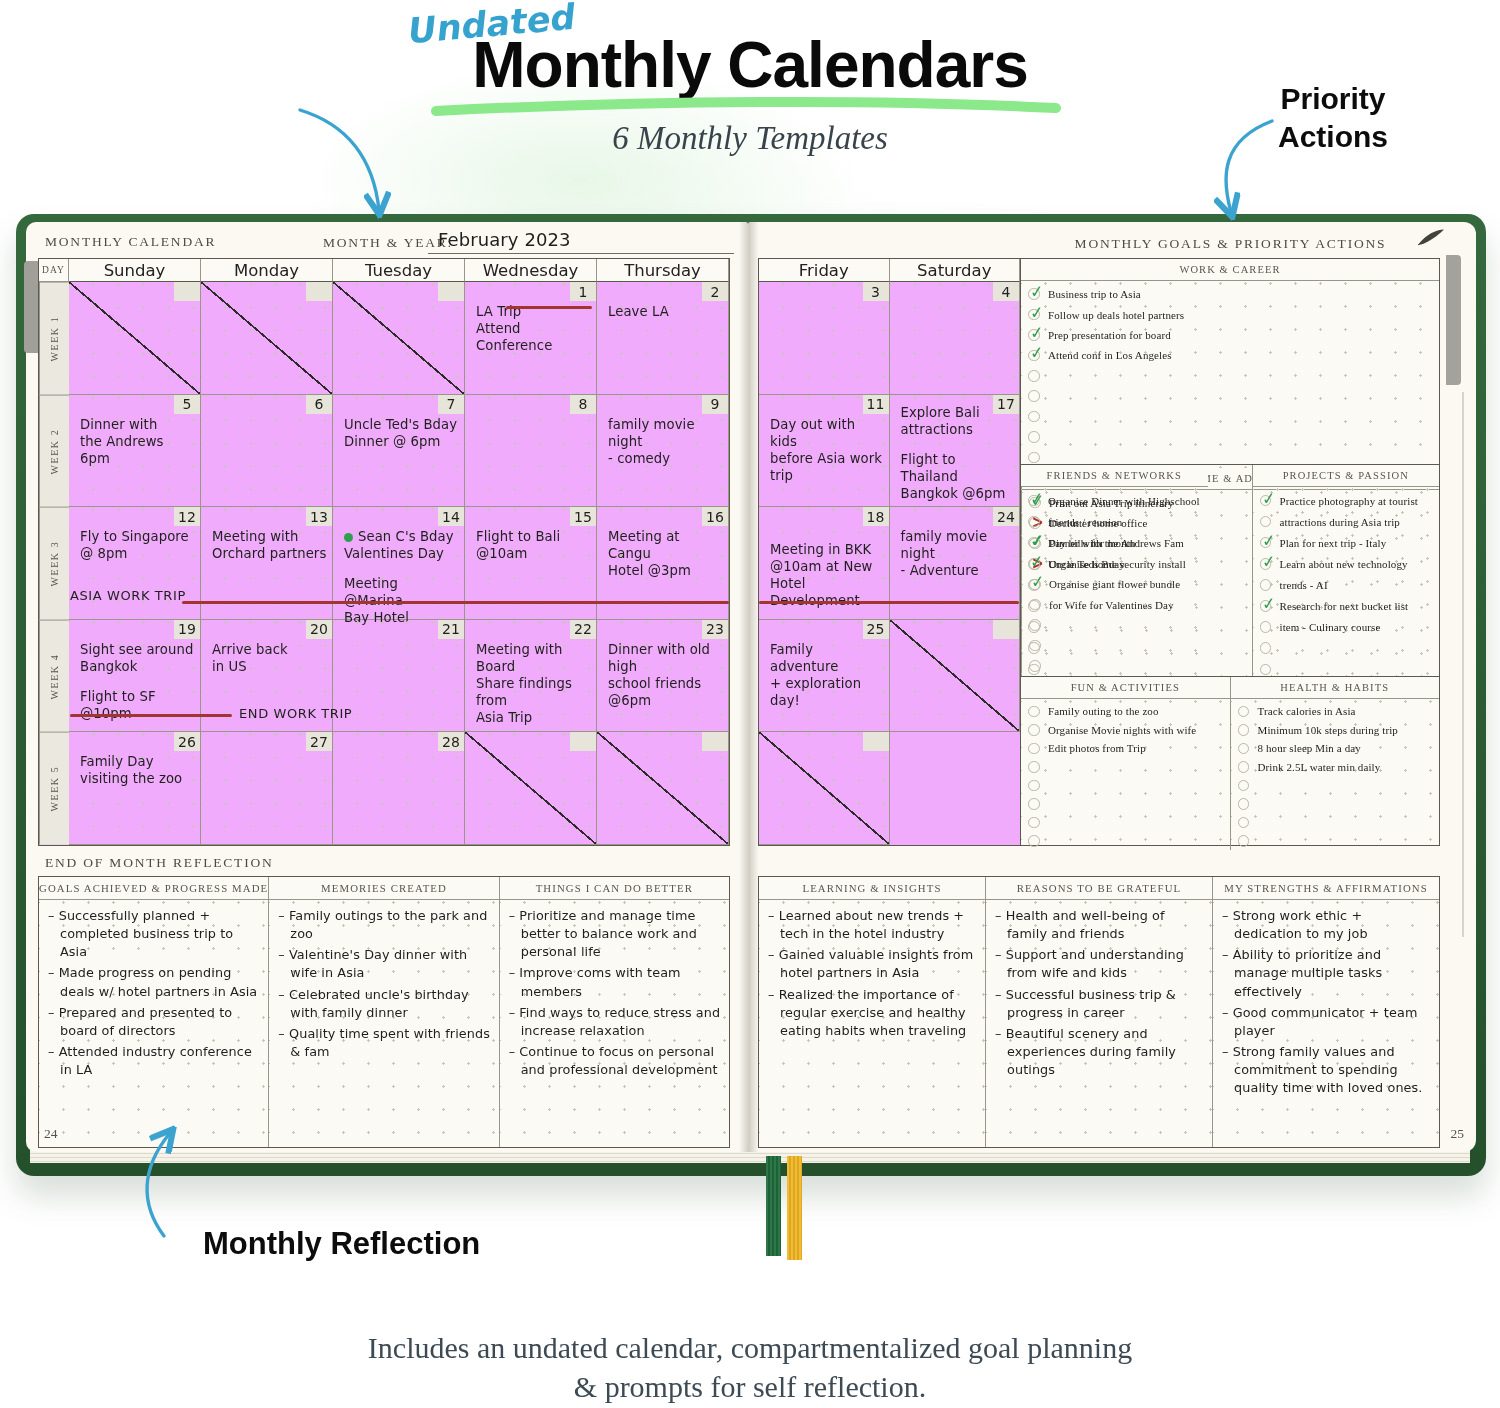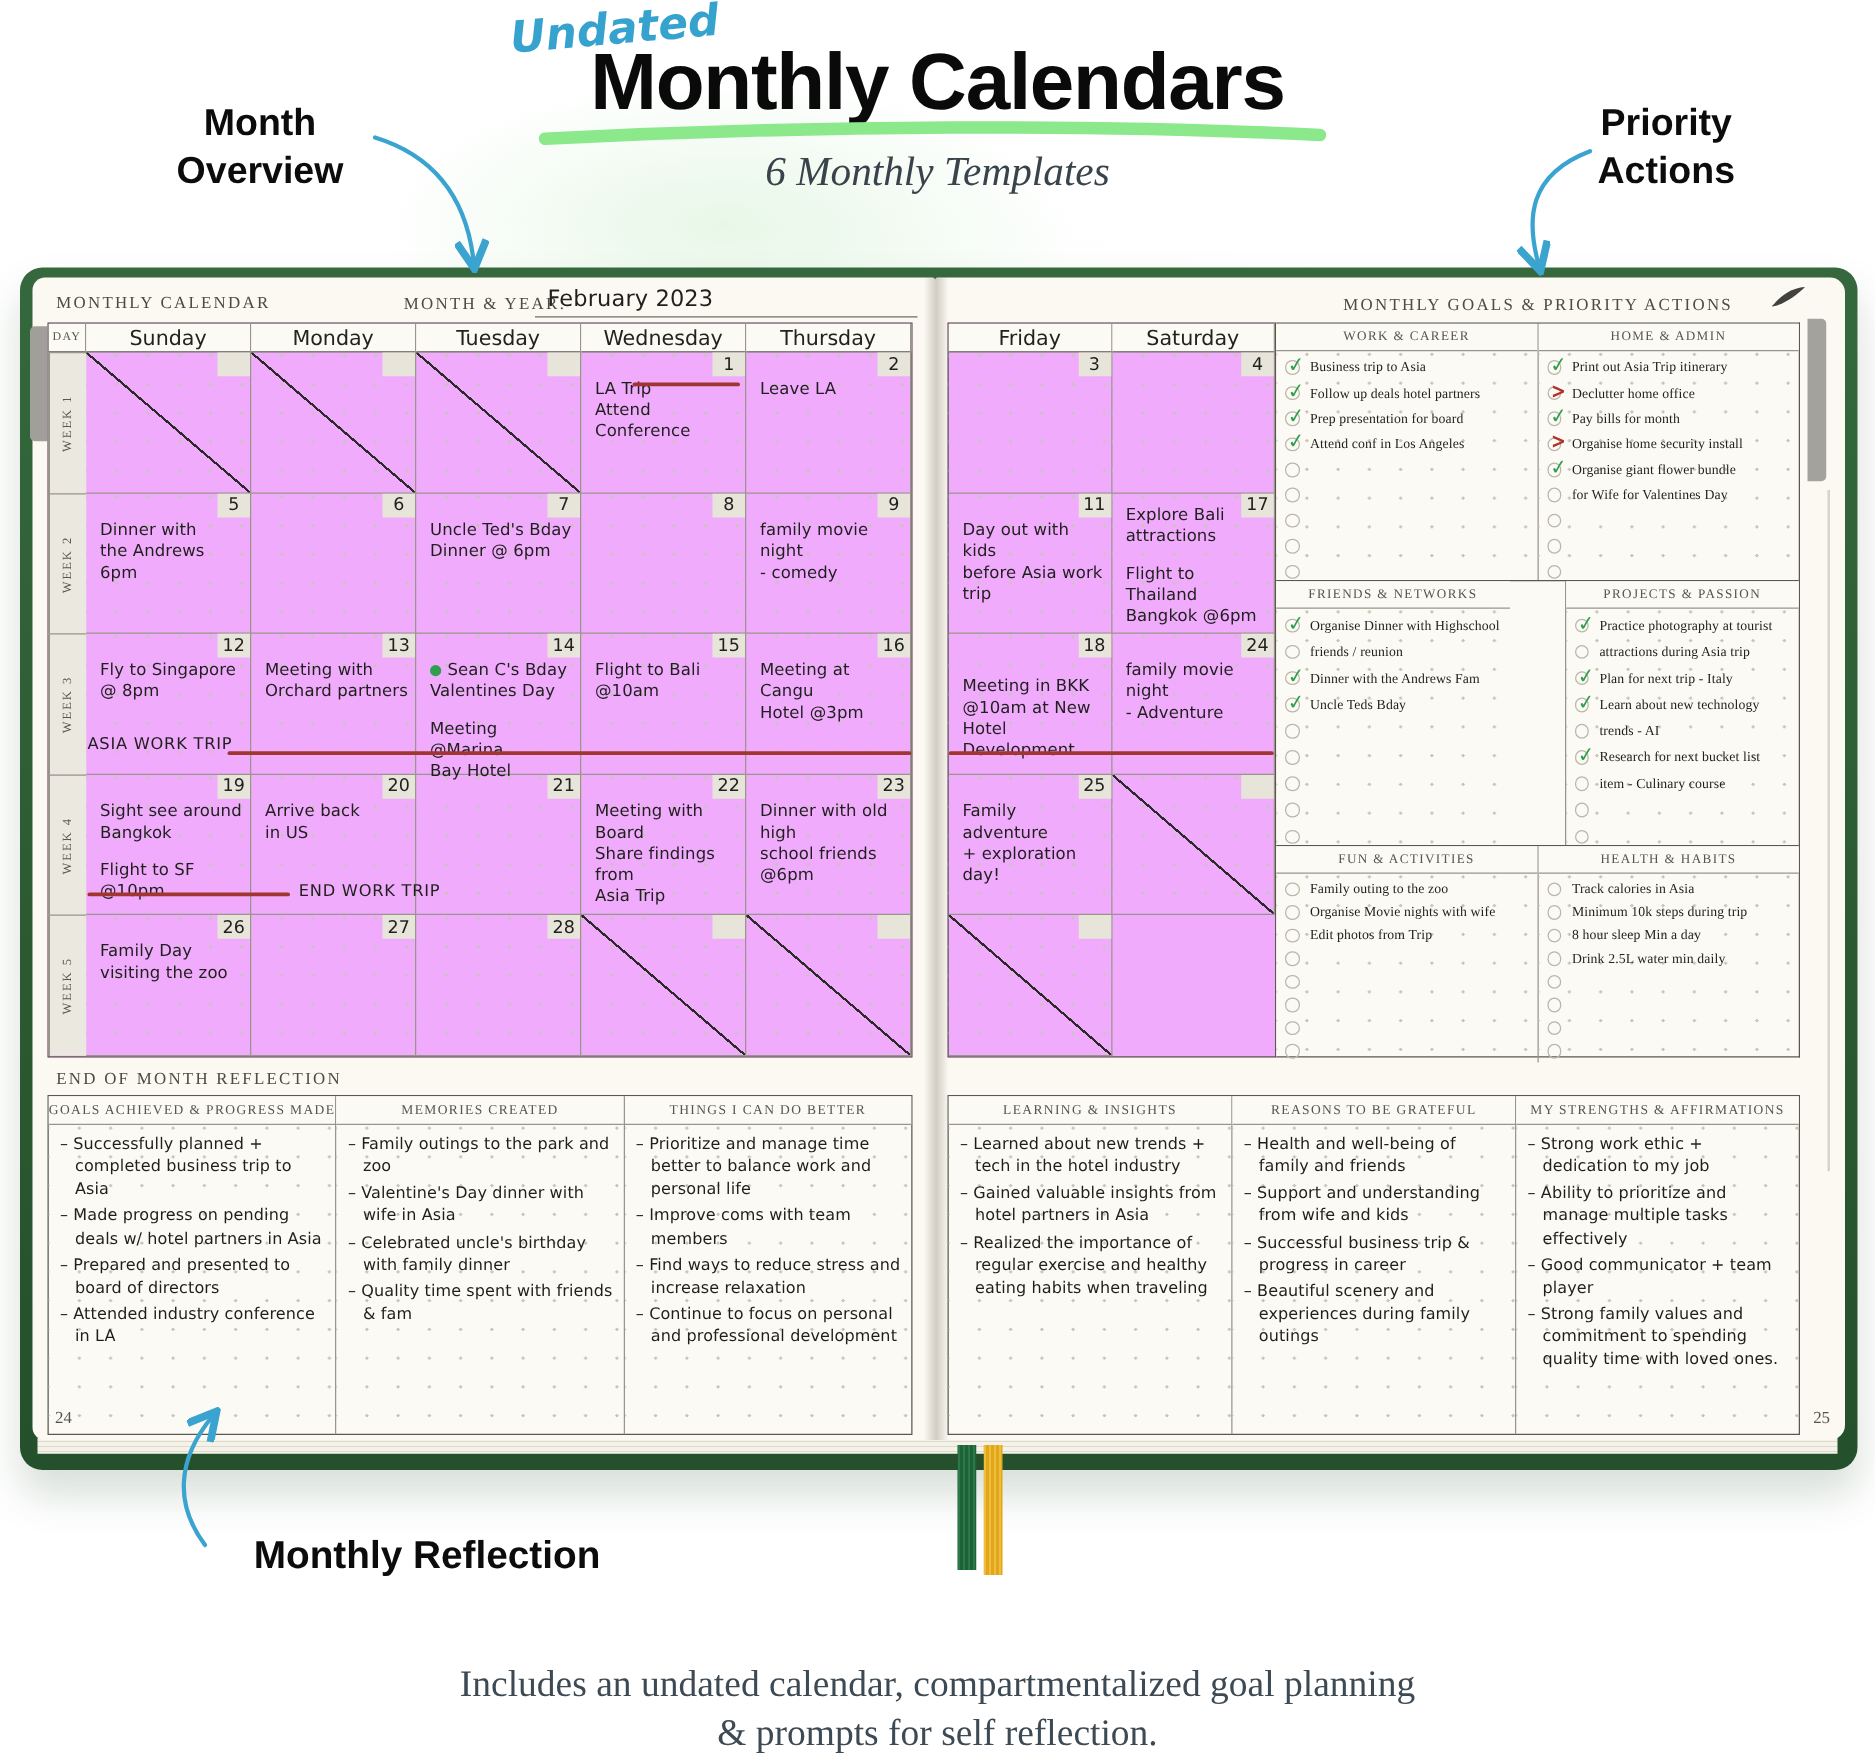--- a/index.html
+++ b/index.html
@@ -91,21 +91,21 @@
   
   .redline { position:absolute; height:3px; background:#a23530; border-radius:2px; }
   .capnote { position:absolute; font-size:13px; letter-spacing:0.6px; font-weight:500; }
 
   
   .goals-title { left:1021px; width:419px; top:236px; text-align:center; }
   .goals-panel { position:absolute; left:1021px; top:258px; width:419px; height:588px;
                  border:1.4px solid #5a584f; border-left:none; background:#fcfaf4;
                  display:flex; flex-direction:column; }
   .goal-section { display:flex; }
-  .goal-section.s1 { height:206px; --rh:20.4px; border-bottom:1.2px solid #5a584f; }
+  .goal-section.s1 { height:206px; --rh:20.4px; border-bottom:1.2px solid #5a584f;flex-direction:column; }
   .goal-section.s2 { height:212px; --rh:21.1px; border-bottom:1.2px solid #5a584f;gap:44px; }
   .goal-section.s3 { flex:1; --rh:18.5px; }
   .goal-col { flex:1; display:flex; flex-direction:column; min-width:0; }
   .goal-col + .goal-col { border-left:1px solid #989689; }
   .goal-head { height:22px; border-bottom:1px solid #989689; background:#fcfaf4; font-size:10.5px;
                display:flex; align-items:center; justify-content:center; }
   .goal-rows { flex:1; padding:3px 4px 0 7px; overflow:hidden; }
   .goal-row { height:var(--rh); display:flex; align-items:center; }
   .gmark { position:relative; width:17px; flex:0 0 17px; height:100%; display:flex; align-items:center; }
   .circ { width:11.5px; height:11.5px; border:1.3px solid #bab7a9; border-radius:50%; background:transparent; }
@@ -145,24 +145,20 @@
   <div class="blob b1"></div>
   <div class="blob b2"></div>
 
   <div class="undated">Undated</div>
   <div class="main-title">Monthly Calendars</div>
   <svg class="swoosh" width="1500" height="140">
     <path d="M 436 111 C 650 100 880 99 1056 108" stroke="#8be88b" stroke-width="10" fill="none" stroke-linecap="round"></path>
   </svg>
   <div class="subtitle">6 Monthly Templates</div>
 
-  <div class="callout co-left">
-    <div>Month</div>
-    <div>Overview</div>
-  </div>
   <div class="callout co-right">
     <div>Priority</div>
     <div>Actions</div>
   </div>
 
   <div class="cover"></div>
   <div class="page-stack"></div>
   <div class="ribbon rb-g"></div>
   <div class="ribbon rb-y"></div>
   <div class="page pg-left"></div>

